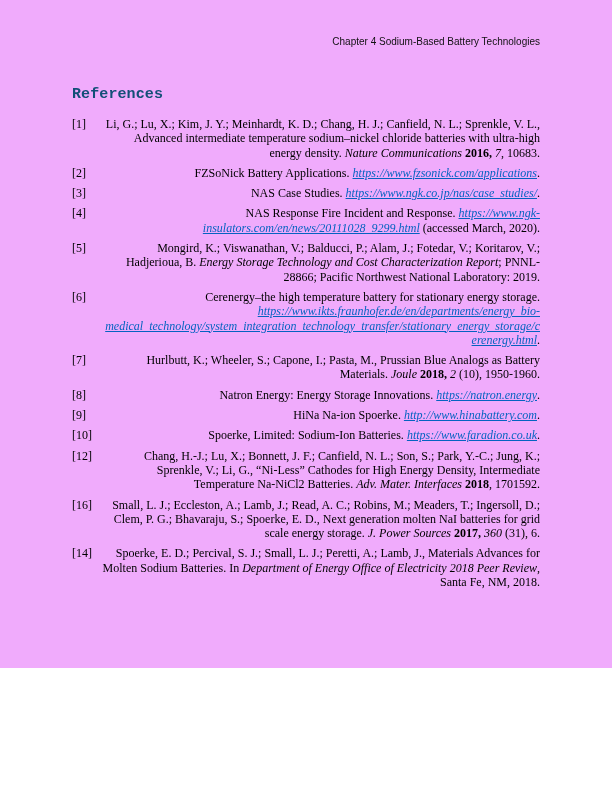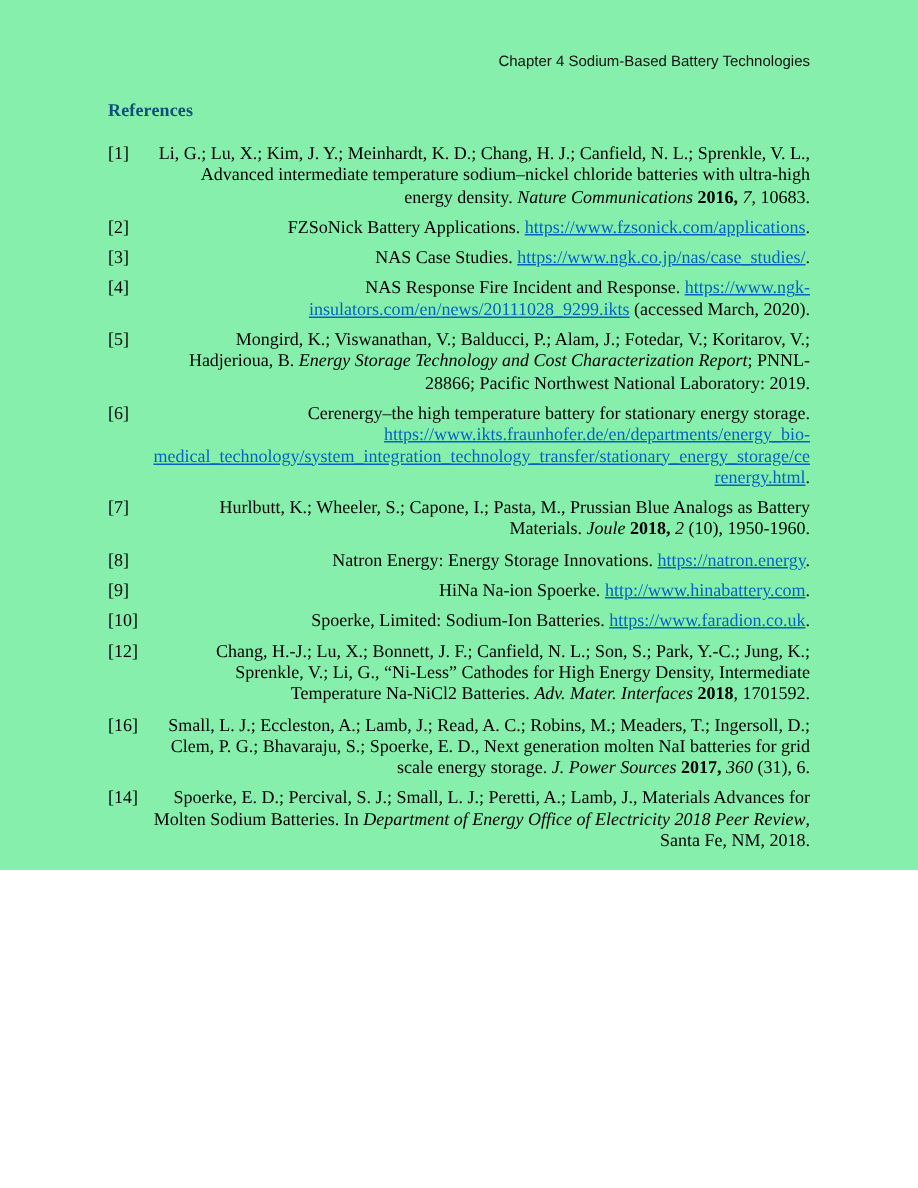--- a/index.html
+++ b/index.html
@@ -6,48 +6,49 @@
     --heading-color:#124F77;
     --link-color:#0563C1;
     --rule-color:#85BCD9;
     --text-color:#000000;
   }
   *{margin:0;padding:0;box-sizing:border-box;}
   html,body{background:#ffffff;}
   .page{
     position:relative;
     width:612px;
-    height:580px;
-    background:#86efac;
+    height:668px;
+    background:#f0abfc;
     overflow:hidden;
     color:var(--text-color);
   }
   .running-header{
     position:absolute;
     top:36px;
     left:72px;
     right:72px;
     text-align:right;
     font-family:"Liberation Sans", sans-serif;
     font-size:10px;
     color:#111111;
   }
   .content{
     position:absolute;
     top:66px;
     left:72px;
     right:72px;
   }
   .section-title{
-    font-family:Liberation Serif, serif;
-    font-size:12px;
+    font-family:Liberation Mono, monospace;
+    font-size:15px;
     font-weight:bold;
     color:var(--heading-color);
     margin-bottom:14px;
     letter-spacing:0.1px;
+    margin-top:20px;
   }
   .ref-list{
     font-family:"Liberation Serif", serif;
     font-size:12px;
     line-height:14.3px;
   }
   .ref-item{
     display:flex;
     margin-bottom:6px;
   }
@@ -59,20 +60,21 @@
     overflow-wrap:anywhere;
     text-align:right;
   }
   .seg-italic{font-style:italic;}
   .seg-bold{font-weight:bold;}
   .ref-link{
     color:var(--link-color);
     text-decoration:underline;
     cursor:pointer;
     overflow-wrap:anywhere;
+    font-style:italic;
   }
   .footer{
     position:absolute;
     top:739px;
     left:14px;
     right:14px;
     display:flex;
     align-items:center;
   }
   .footer-rule{
@@ -105,21 +107,21 @@
         <div class="ref-item">
           <span class="ref-num">[2]</span>
           <span class="ref-body"><span class="">FZSoNick Battery Applications. </span><a class="ref-link">https://www.fzsonick.com/applications</a><span class="">.</span></span>
         </div>
         <div class="ref-item">
           <span class="ref-num">[3]</span>
           <span class="ref-body"><span class="">NAS Case Studies. </span><a class="ref-link">https://www.ngk.co.jp/nas/case_studies/</a><span class="">.</span></span>
         </div>
         <div class="ref-item">
           <span class="ref-num">[4]</span>
-          <span class="ref-body"><span class="">NAS Response Fire Incident and Response. </span><a class="ref-link">https://www.ngk-insulators.com/en/news/20111028_9299.ikts</a><span class=""> (accessed March, 2020).</span></span>
+          <span class="ref-body"><span class="">NAS Response Fire Incident and Response. </span><a class="ref-link">https://www.ngk-insulators.com/en/news/20111028_9299.html</a><span class=""> (accessed March, 2020).</span></span>
         </div>
         <div class="ref-item">
           <span class="ref-num">[5]</span>
           <span class="ref-body"><span class="">Mongird, K.; Viswanathan, V.; Balducci, P.; Alam, J.; Fotedar, V.; Koritarov, V.; Hadjerioua, B. </span><span class="seg-italic">Energy Storage Technology and Cost Characterization Report</span><span class="">; PNNL-28866; Pacific Northwest National Laboratory: 2019.</span></span>
         </div>
         <div class="ref-item">
           <span class="ref-num">[6]</span>
           <span class="ref-body"><span class="">Cerenergy–the high temperature battery for stationary energy storage. </span><a class="ref-link">https://www.ikts.fraunhofer.de/en/departments/energy_bio-medical_technology/system_integration_technology_transfer/stationary_energy_storage/cerenergy.html</a><span class="">.</span></span>
         </div>
         <div class="ref-item">

